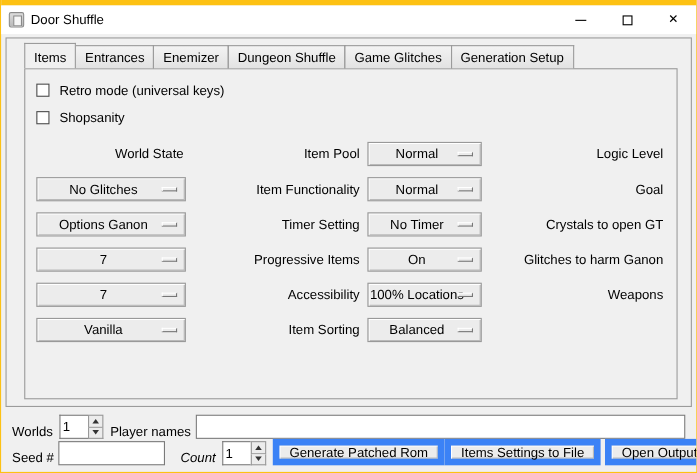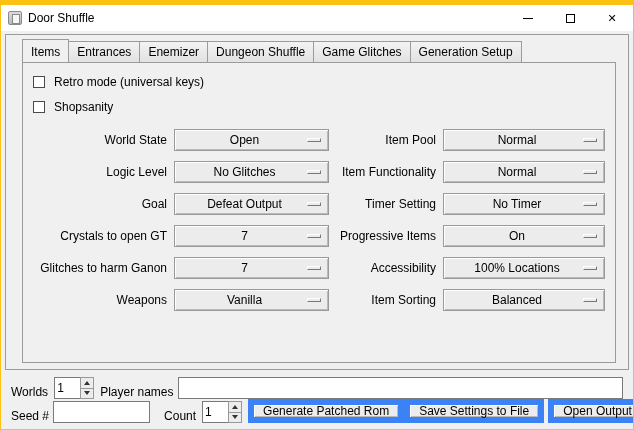--- a/index.html
+++ b/index.html
@@ -48,21 +48,21 @@
   .tinput{height:22px;background:#fff;border:1px solid var(--fieldborder);padding:0 3px;font-family:"Liberation Sans",sans-serif;font-size:12px;outline:none;}
   .spin{display:flex;height:22px;margin:0 2px;}
   .spin input{width:26px;height:22px;border:1px solid var(--fieldborder);border-right:none;background:#fff;padding:0 2px;font-family:"Liberation Sans",sans-serif;font-size:12px;outline:none;}
   .spin-btns{display:flex;flex-direction:column;width:14px;height:22px;}
   .spin-btn{flex:1;background:var(--btnbg);border:1px solid #999;display:flex;align-items:center;justify-content:center;cursor:default;}
   .spin-btn + .spin-btn{border-top:none;}
   .tri-up{width:0;height:0;border-left:3px solid transparent;border-right:3px solid transparent;border-bottom:4px solid #333;}
   .tri-down{width:0;height:0;border-left:3px solid transparent;border-right:3px solid transparent;border-top:4px solid #333;}
   .pbutton{height:24px;background:var(--btnbg);border:6px solid #3b82f6;box-shadow:inset 1px 1px 0 #fff,inset -1px -1px 0 #b9b9b9;padding:0 9px;display:flex;align-items:center;white-space:nowrap;cursor:default;font-size:12px;}
   .spacer{flex:1;}
-  .ml4{margin-left:4px;} .ml14{margin-left:14px;} .mr4{margin-right:4px;}
+  .ml4{margin-left:4px;} .ml14{margin-left:14px;font-style:italic;} .mr4{margin-right:4px;}
 </style>
 </head>
 <body>
 
 <div class="window">
   <div class="accent-top"></div>
 
   <div class="titlebar">
     <span class="app-icon"></span>
     <span class="title-text">Door Shuffle</span>
@@ -101,44 +101,40 @@
             <span>Retro mode (universal keys)</span>
           </div>
           <div class="check-row">
             <span class="checkbox"></span>
             <span>Shopsanity</span>
           </div>
 
           <div class="form-grid">
 
             <div class="fld-label">World State</div>
-            <div class="dropdown">
-              <span class="dd-value">Open</span>
-              <span class="dd-ind"></span>
-            </div>
             <div class="fld-label">Item Pool</div>
             <div class="dropdown">
               <span class="dd-value">Normal</span>
               <span class="dd-ind"></span>
             </div>
 
             <div class="fld-label">Logic Level</div>
             <div class="dropdown">
               <span class="dd-value">No Glitches</span>
               <span class="dd-ind"></span>
             </div>
             <div class="fld-label">Item Functionality</div>
             <div class="dropdown">
               <span class="dd-value">Normal</span>
               <span class="dd-ind"></span>
             </div>
 
             <div class="fld-label">Goal</div>
             <div class="dropdown">
-              <span class="dd-value">Defeat Output</span>
+              <span class="dd-value">Options Ganon</span>
               <span class="dd-ind"></span>
             </div>
             <div class="fld-label">Timer Setting</div>
             <div class="dropdown">
               <span class="dd-value">No Timer</span>
               <span class="dd-ind"></span>
             </div>
 
             <div class="fld-label">Crystals to open GT</div>
             <div class="dropdown">
@@ -207,19 +203,19 @@
             <div class="spin-btn">
                 <span class="tri-up"></span>
               </div>
             <div class="spin-btn">
                 <span class="tri-down"></span>
               </div>
           </div>
         </div>
         <button class="pbutton ml4">Generate Patched Rom</button>
         <div class="spacer"></div>
-        <button class="pbutton">Save Settings to File</button>
+        <button class="pbutton">Items Settings to File</button>
         <button class="pbutton ml4">Open Output Directory</button>
       </div>
 
     </div>
   </div>
 </div>
 
 </body></html>

